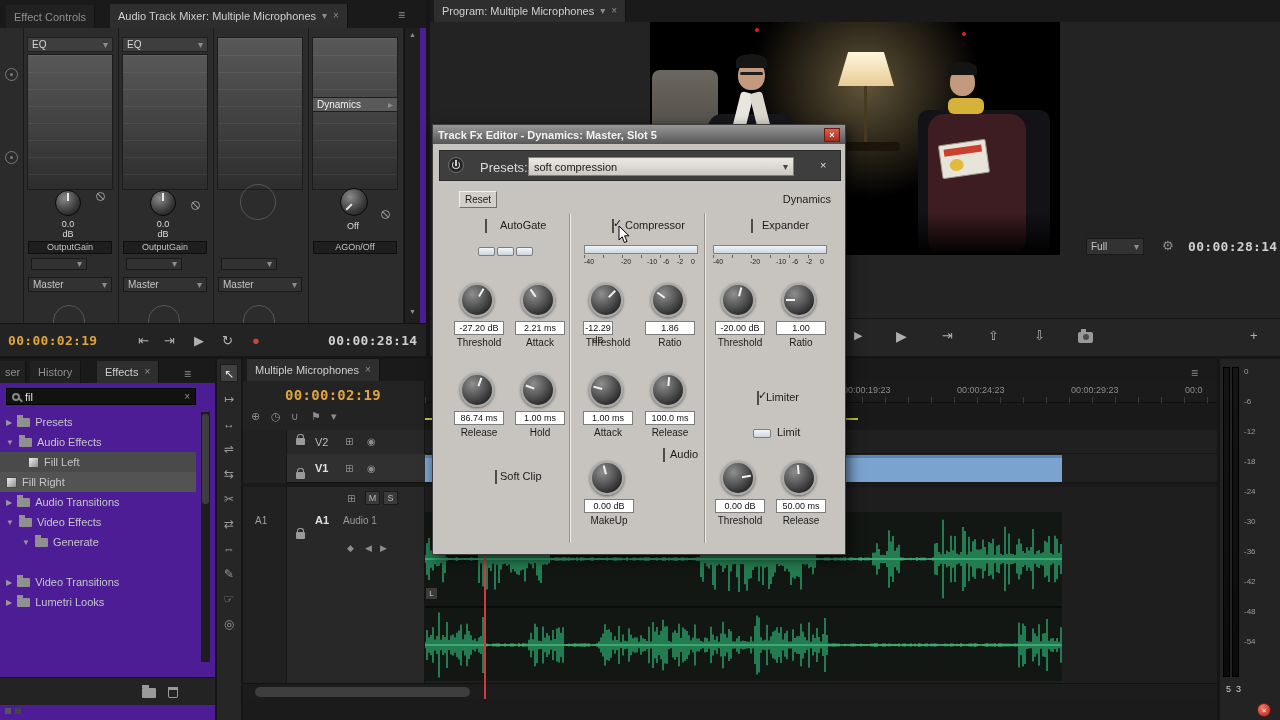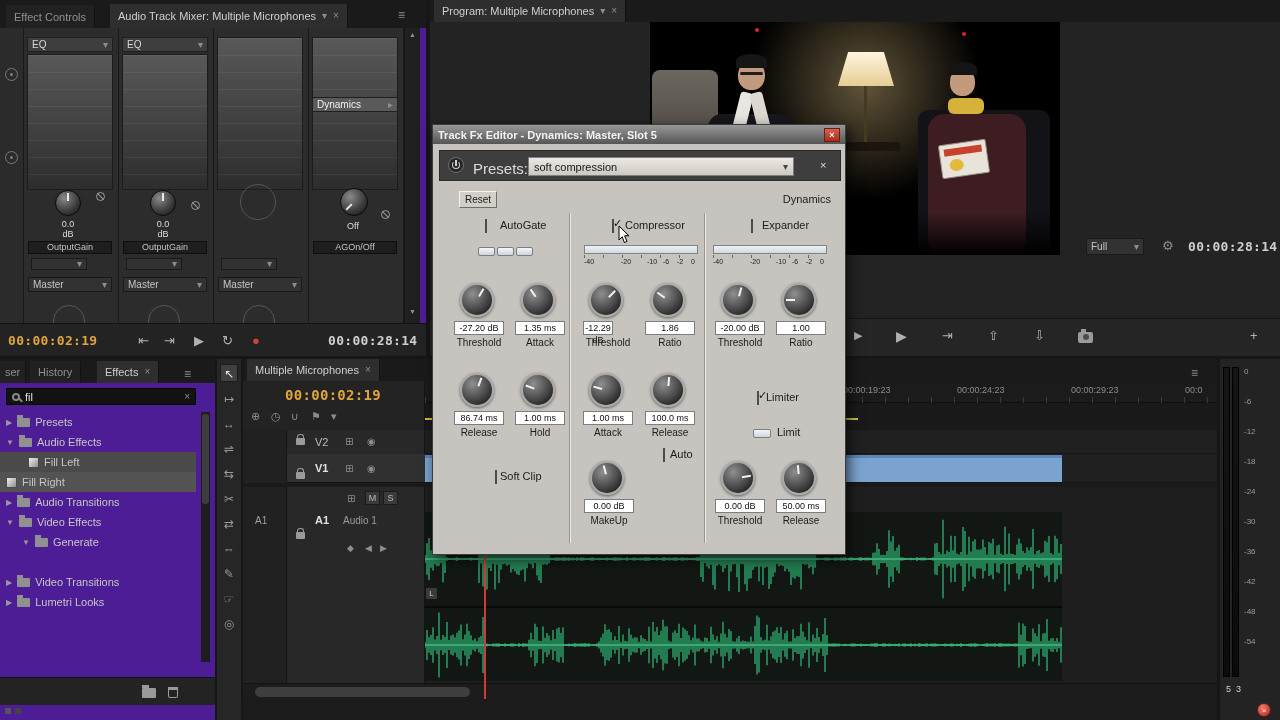--- a/index.html
+++ b/index.html
@@ -438,21 +438,21 @@
 
   <div class="a dialog" style="left:432px;top:124px;width:414px;height:431px;z-index:50">
     <div class="dlg-title a" style="left:0;top:0;width:412px;height:19px">
       <span style="flex:1">Track Fx Editor - Dynamics: Master, Slot 5</span>
       <span class="closebtn">×</span>
     </div>
 
     
     <div class="a" style="left:6px;top:25px;width:402px;height:31px;background:#3e3e3e;border:1px solid #2a2a2a">
       <div class="a powerbtn" style="left:8px;top:6px"></div>
-      <span class="a" style="left:33px;top:9px;color:#dcdcdc;font-size:15px">Presets:</span>
+      <span class="a" style="left:40px;top:9px;color:#dcdcdc;font-size:13px">Presets:</span>
       <div class="a presetdd" style="left:88px;top:6px;width:266px;height:19px">
         <span>soft compression</span>
         <span class="ic" style="color:#444">▾</span>
       </div>
       <span class="a" style="left:380px;top:8px;color:#dcdcdc">×</span>
     </div>
 
     <div class="a btn3d" style="left:26px;top:66px;width:38px;height:17px;line-height:15px">Reset</div>
     <span class="a dlab" style="left:330px;top:68px;width:68px;text-align:right">Dynamics</span>
 
@@ -499,21 +499,21 @@
 
     
     <div class="a fxknob" style="left:27px;top:158px">
         <i style="transform:rotate(30deg)"></i>
       </div>
     <div class="a valbox" style="left:21px;top:196px;width:50px">-27.20 dB</div>
     <div class="a fxlabel" style="left:14px;top:212px;width:64px">Threshold</div>
     <div class="a fxknob" style="left:88px;top:158px">
         <i style="transform:rotate(-35deg)"></i>
       </div>
-    <div class="a valbox" style="left:82px;top:196px;width:50px">1.35 ms</div>
+    <div class="a valbox" style="left:82px;top:196px;width:50px">2.21 ms</div>
     <div class="a fxlabel" style="left:75px;top:212px;width:64px">Attack</div>
     <div class="a fxknob" style="left:156px;top:158px">
         <i style="transform:rotate(45deg)"></i>
       </div>
     <div class="a valbox" style="left:150px;top:196px;width:30px">-12.29 dB</div>
     <div class="a fxlabel" style="left:143px;top:212px;width:64px">Threshold</div>
     <div class="a fxknob" style="left:218px;top:158px">
         <i style="transform:rotate(-55deg)"></i>
       </div>
     <div class="a valbox" style="left:212px;top:196px;width:50px">1.86</div>
@@ -552,21 +552,21 @@
     <div class="a fxlabel" style="left:205px;top:302px;width:64px">Release</div>
 
     
     <span class="a cb on" style="left:318px;top:267px"></span>
     <span class="a dlab" style="left:333px;top:266px">Limiter</span>
     <div class="a led" style="left:320px;top:304px;width:18px;height:9px"></div>
     <span class="a dlab" style="left:344px;top:301px">Limit</span>
 
     
     <span class="a cb" style="left:222px;top:324px"></span>
-    <span class="a dlab" style="left:237px;top:323px">Auto</span>
+    <span class="a dlab" style="left:237px;top:323px">Audio</span>
     <span class="a cb" style="left:52px;top:346px"></span>
     <span class="a dlab" style="left:67px;top:345px">Soft Clip</span>
 
     
     <div class="a fxknob" style="left:157px;top:336px">
         <i style="transform:rotate(-15deg)"></i>
       </div>
     <div class="a valbox" style="left:151px;top:374px;width:50px">0.00 dB</div>
     <div class="a fxlabel" style="left:144px;top:390px;width:64px">MakeUp</div>
     <div class="a fxknob" style="left:288px;top:336px">

